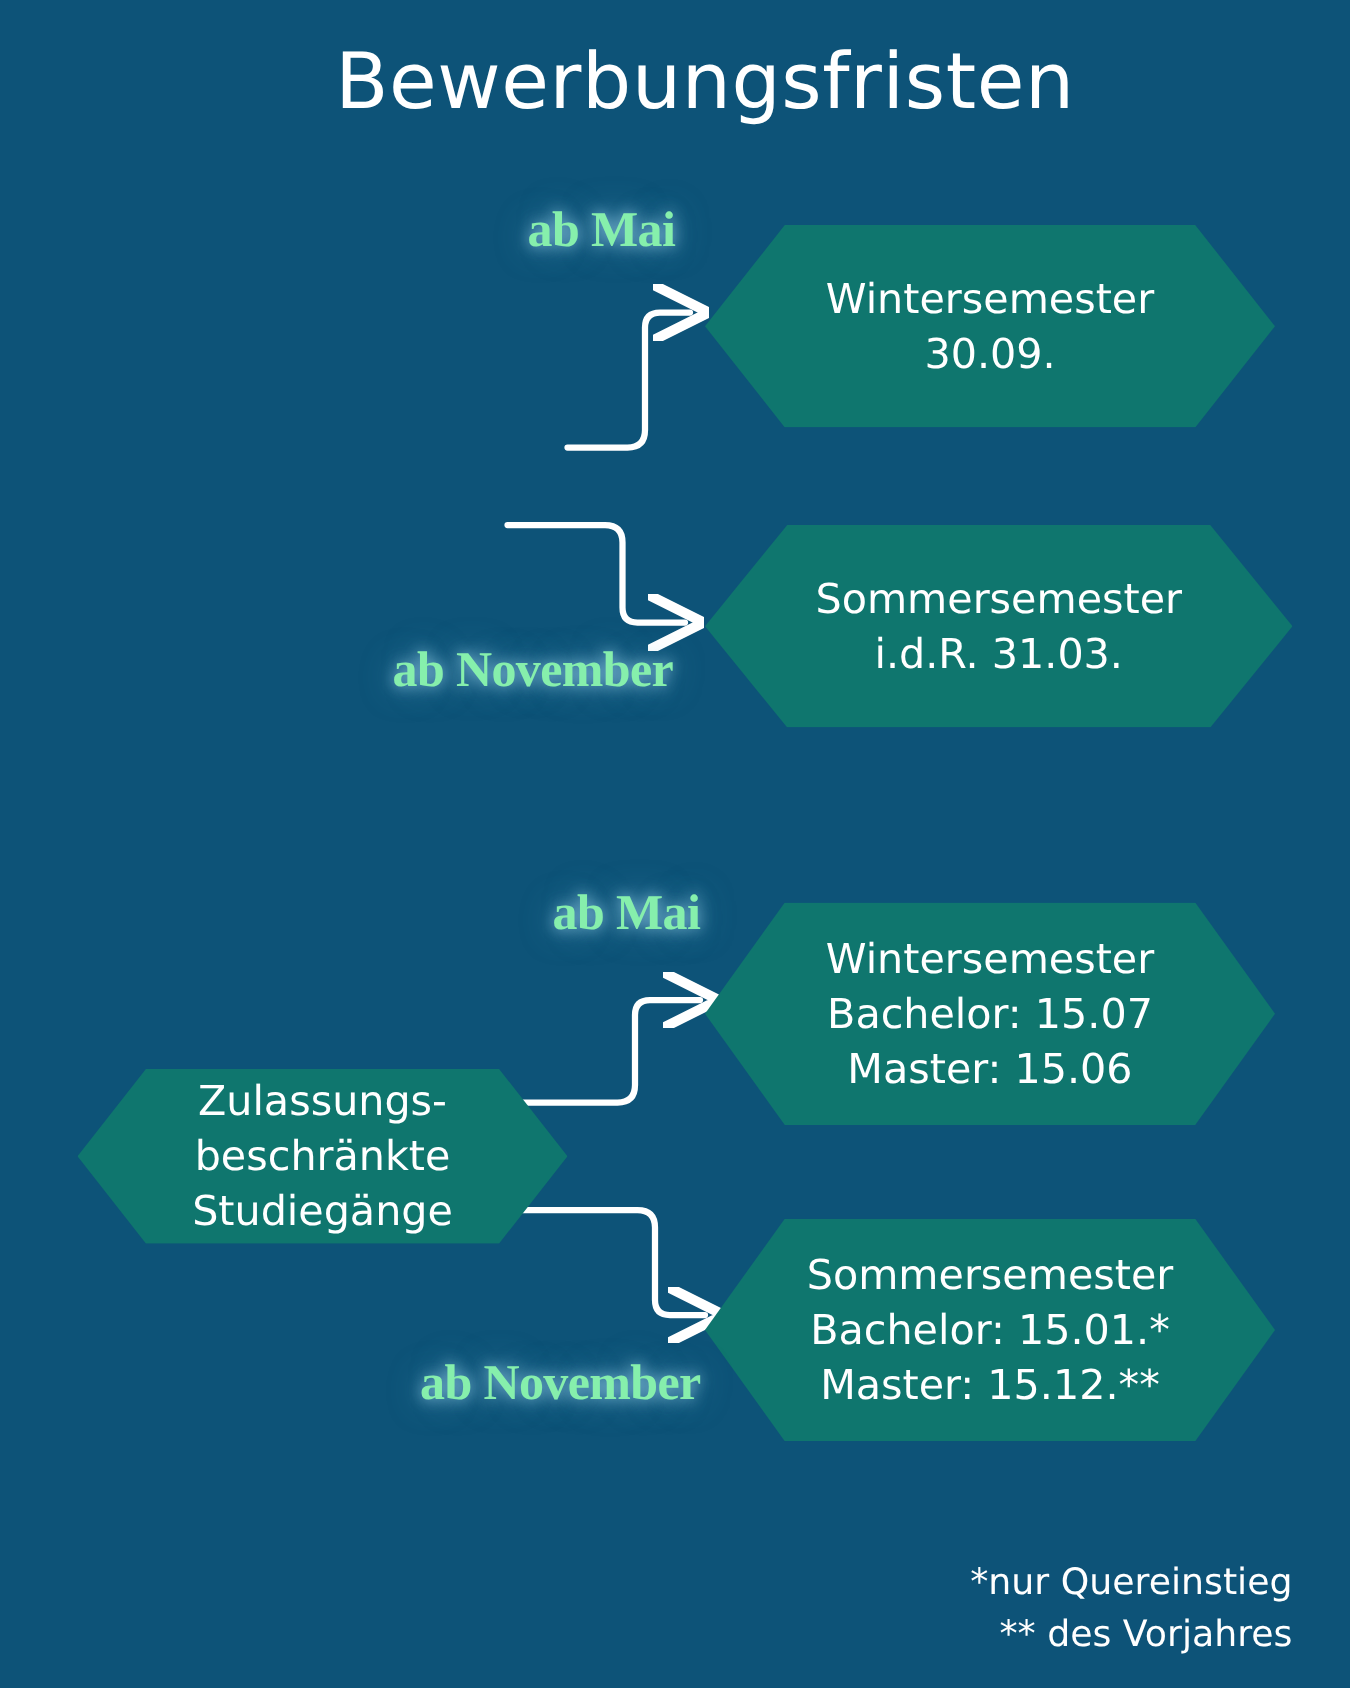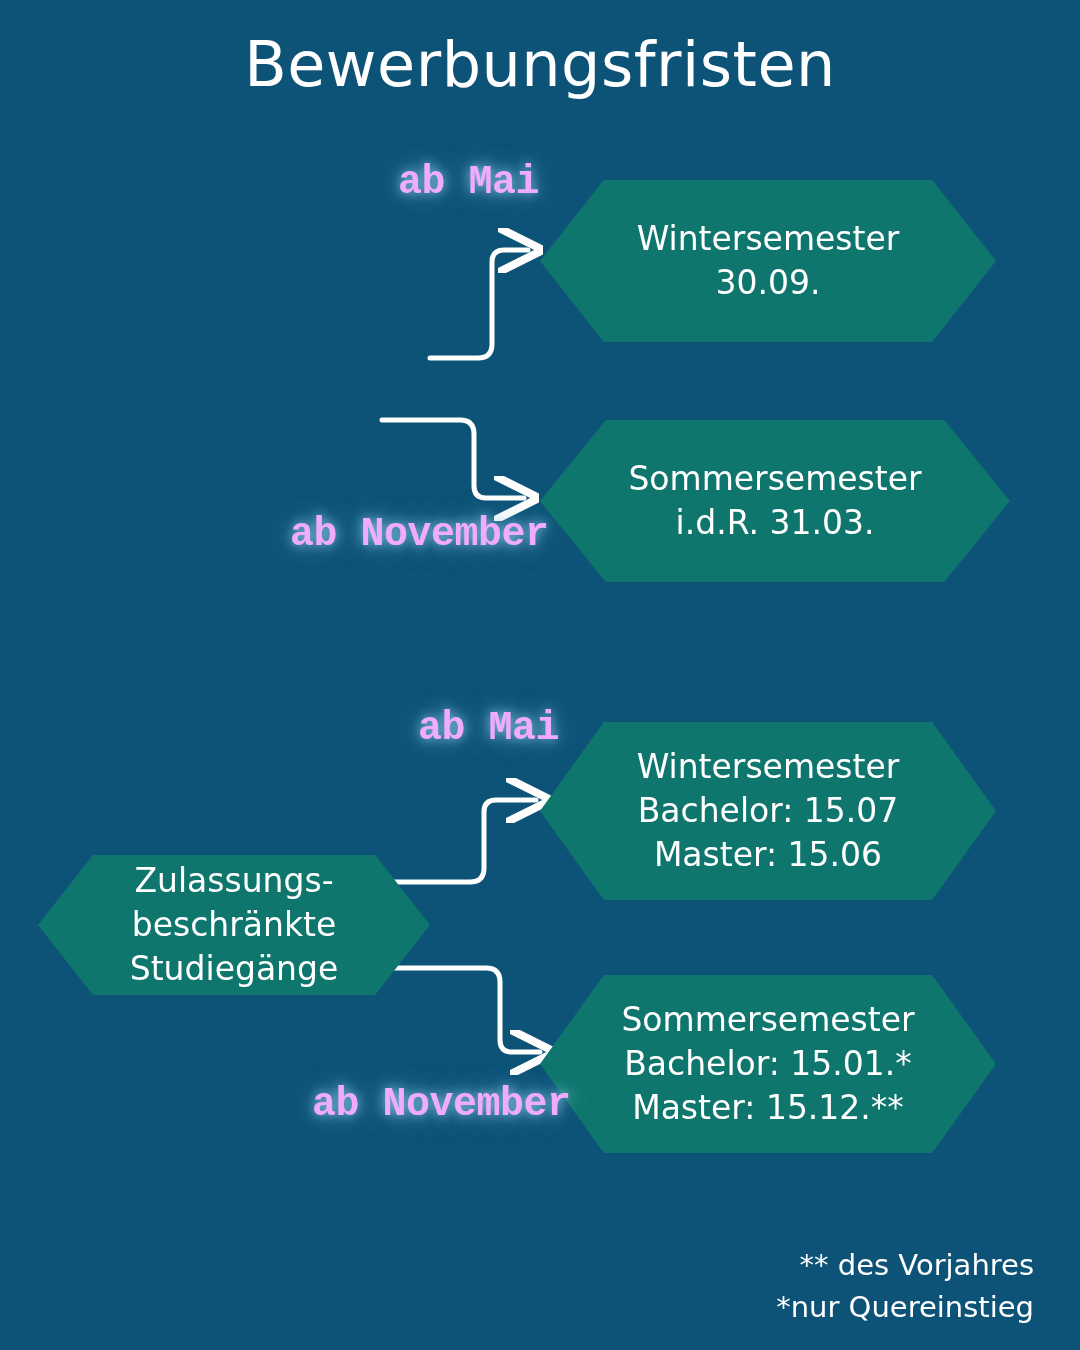--- a/index.html
+++ b/index.html
@@ -12,20 +12,21 @@
     height: 1350px;
     position: relative;
     overflow: hidden;
     font-family: "DejaVu Sans", "Liberation Sans", sans-serif;
     color: #ffffff;
   }
 
   #canvas {
     position: absolute;
     inset: 0;
+    margin-left: 24px;
   }
 
   .title {
     position: absolute;
     top: 28px;
     left: 0;
     width: 1080px;
     text-align: center;
     font-size: 62px;
     font-weight: 400;
@@ -89,24 +90,24 @@
   #node-ss2 {
     left: 540px;
     top: 975px;
     width: 456px;
     height: 178px;
   }
 
   
   .chip {
     position: absolute;
-    font-family: Liberation Mono, monospace;
+    font-family: Liberation Serif, serif;
     font-size: 40px;
     font-weight: 700;
-    color: #f0abfc;
+    color: #86efac;
     letter-spacing: -0.5px;
     text-shadow: 0 0 12px rgba(160, 215, 240, 0.85),
                  0 0 26px rgba(120, 195, 230, 0.55);
     white-space: nowrap;
     text-align: right;
   }
   #chip-mai-1 { left: 398px; top: 160px; }
   #chip-nov-1 { left: 290px; top: 512px; }
   #chip-mai-2 { left: 418px; top: 706px; }
   #chip-nov-2 { left: 312px; top: 1082px; }
@@ -180,17 +181,17 @@
   <div class="hex" id="node-ss2">
     <span class="hex-text">Sommersemester
 Bachelor: 15.01.*
 Master: 15.12.**</span>
   </div>
 
   <div class="chip" id="chip-mai-2">ab Mai</div>
   <div class="chip" id="chip-nov-2">ab November</div>
 
   <div class="footnotes">
+    <div>*nur Quereinstieg</div>
     <div>** des Vorjahres</div>
-    <div>*nur Quereinstieg</div>
   </div>
 
 </div>
 
 </body></html>

